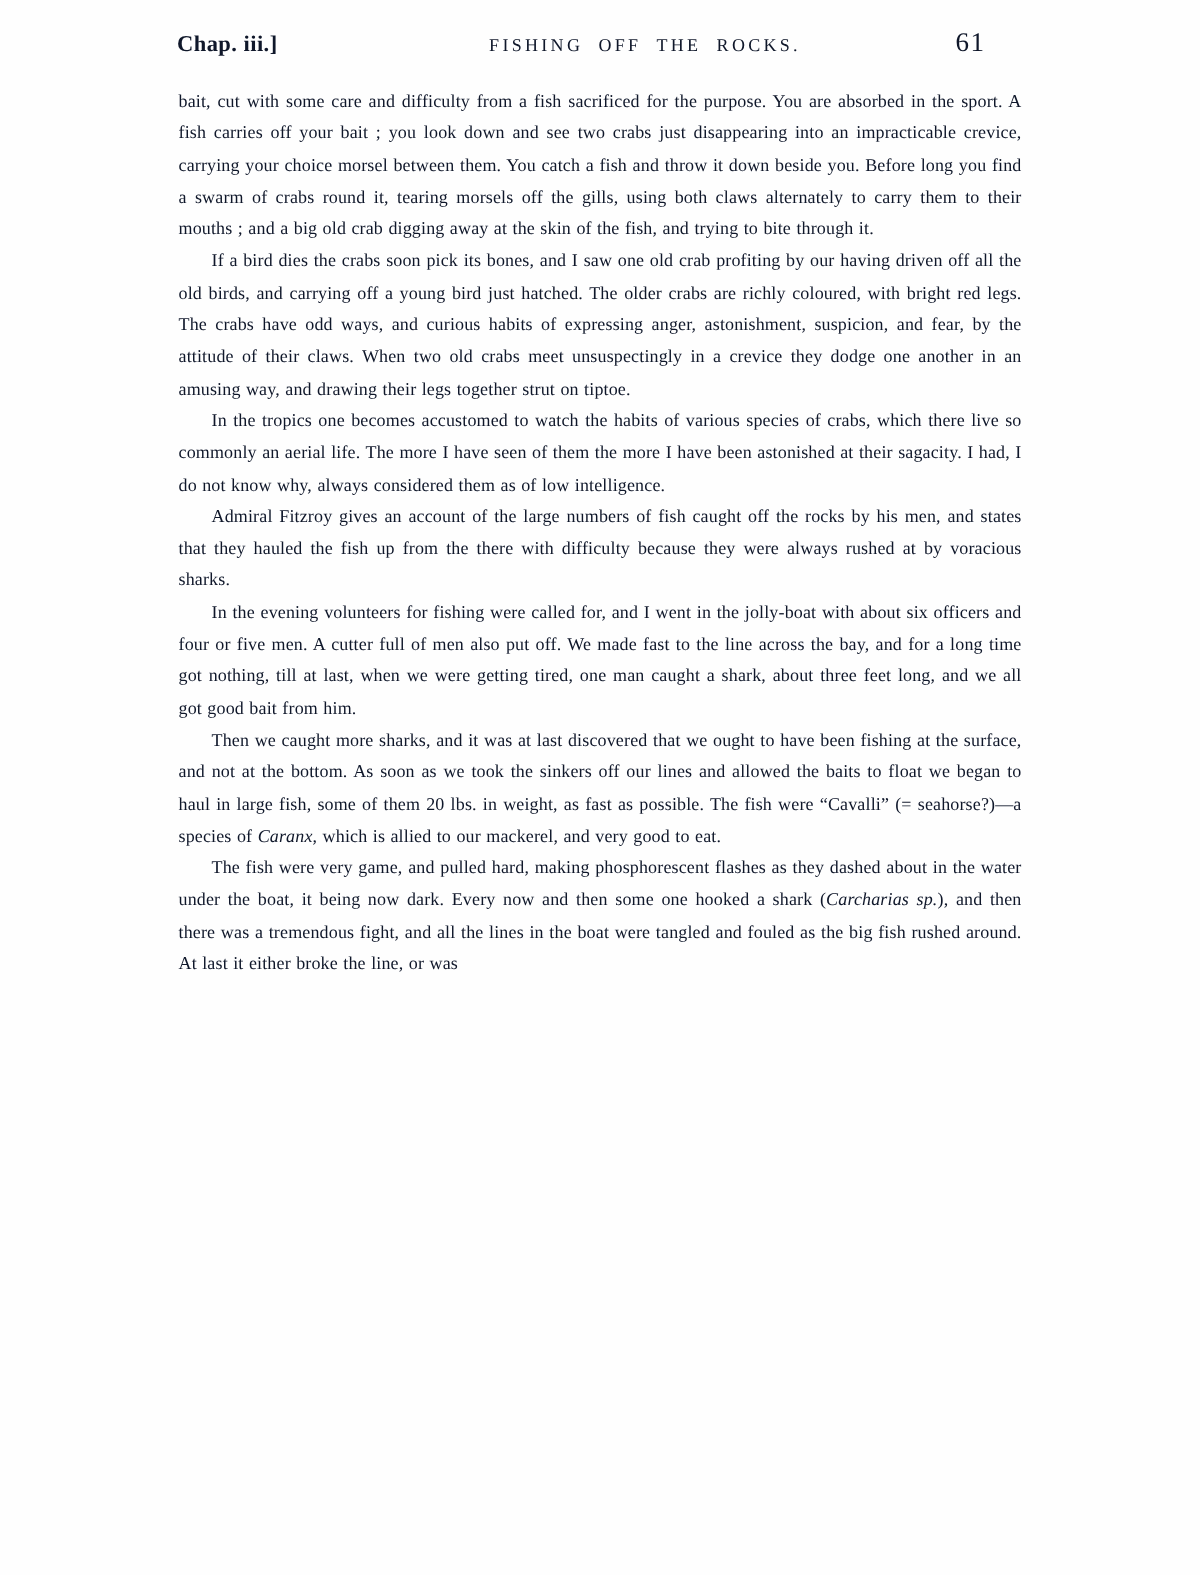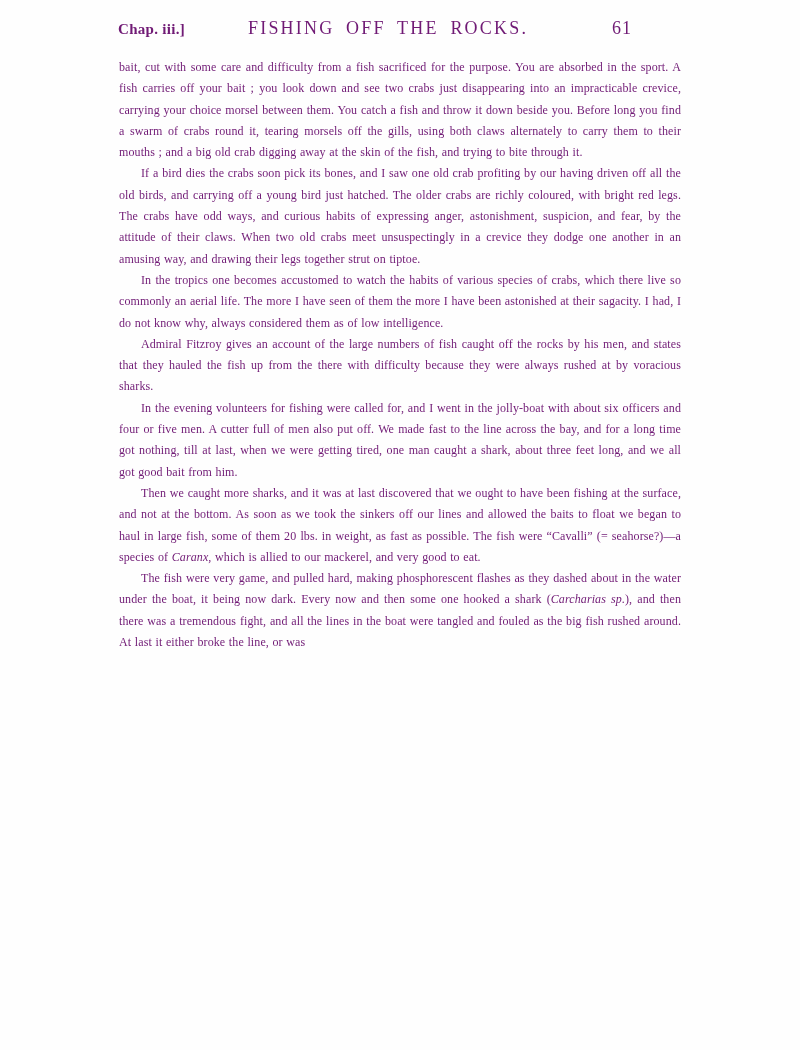--- a/index.html
+++ b/index.html
@@ -7,47 +7,48 @@
     padding: 0;
     background: #ffffff;
   }
   .page {
     position: relative;
     width: 800px;
     height: 1050px;
     background: #fefefe;
     overflow: hidden;
     font-family: "Liberation Serif", "DejaVu Serif", serif;
-    color: #701a75;
+    color: #0f172a;
   }
   .page-header {
     position: absolute;
     top: 18px;
     left: 118px;
     width: 564px;
     display: flex;
     align-items: baseline;
   }
   .chapter {
     width: 130px;
     font-size: 15px;
     font-weight: bold;
     letter-spacing: 0.3px;
     white-space: nowrap;
   }
   .running-title {
     flex: 1;
-    font-size: 18px;
+    text-align: center;
+    font-size: 12px;
     letter-spacing: 2.2px;
     word-spacing: 5px;
     white-space: nowrap;
   }
   .page-number {
     width: 70px;
-    text-align: left;
+    text-align: center;
     font-size: 18px;
     letter-spacing: 1px;
   }
   .page-body {
     position: absolute;
     top: 57px;
     left: 119px;
     width: 562px;
     text-align: justify;
   }

